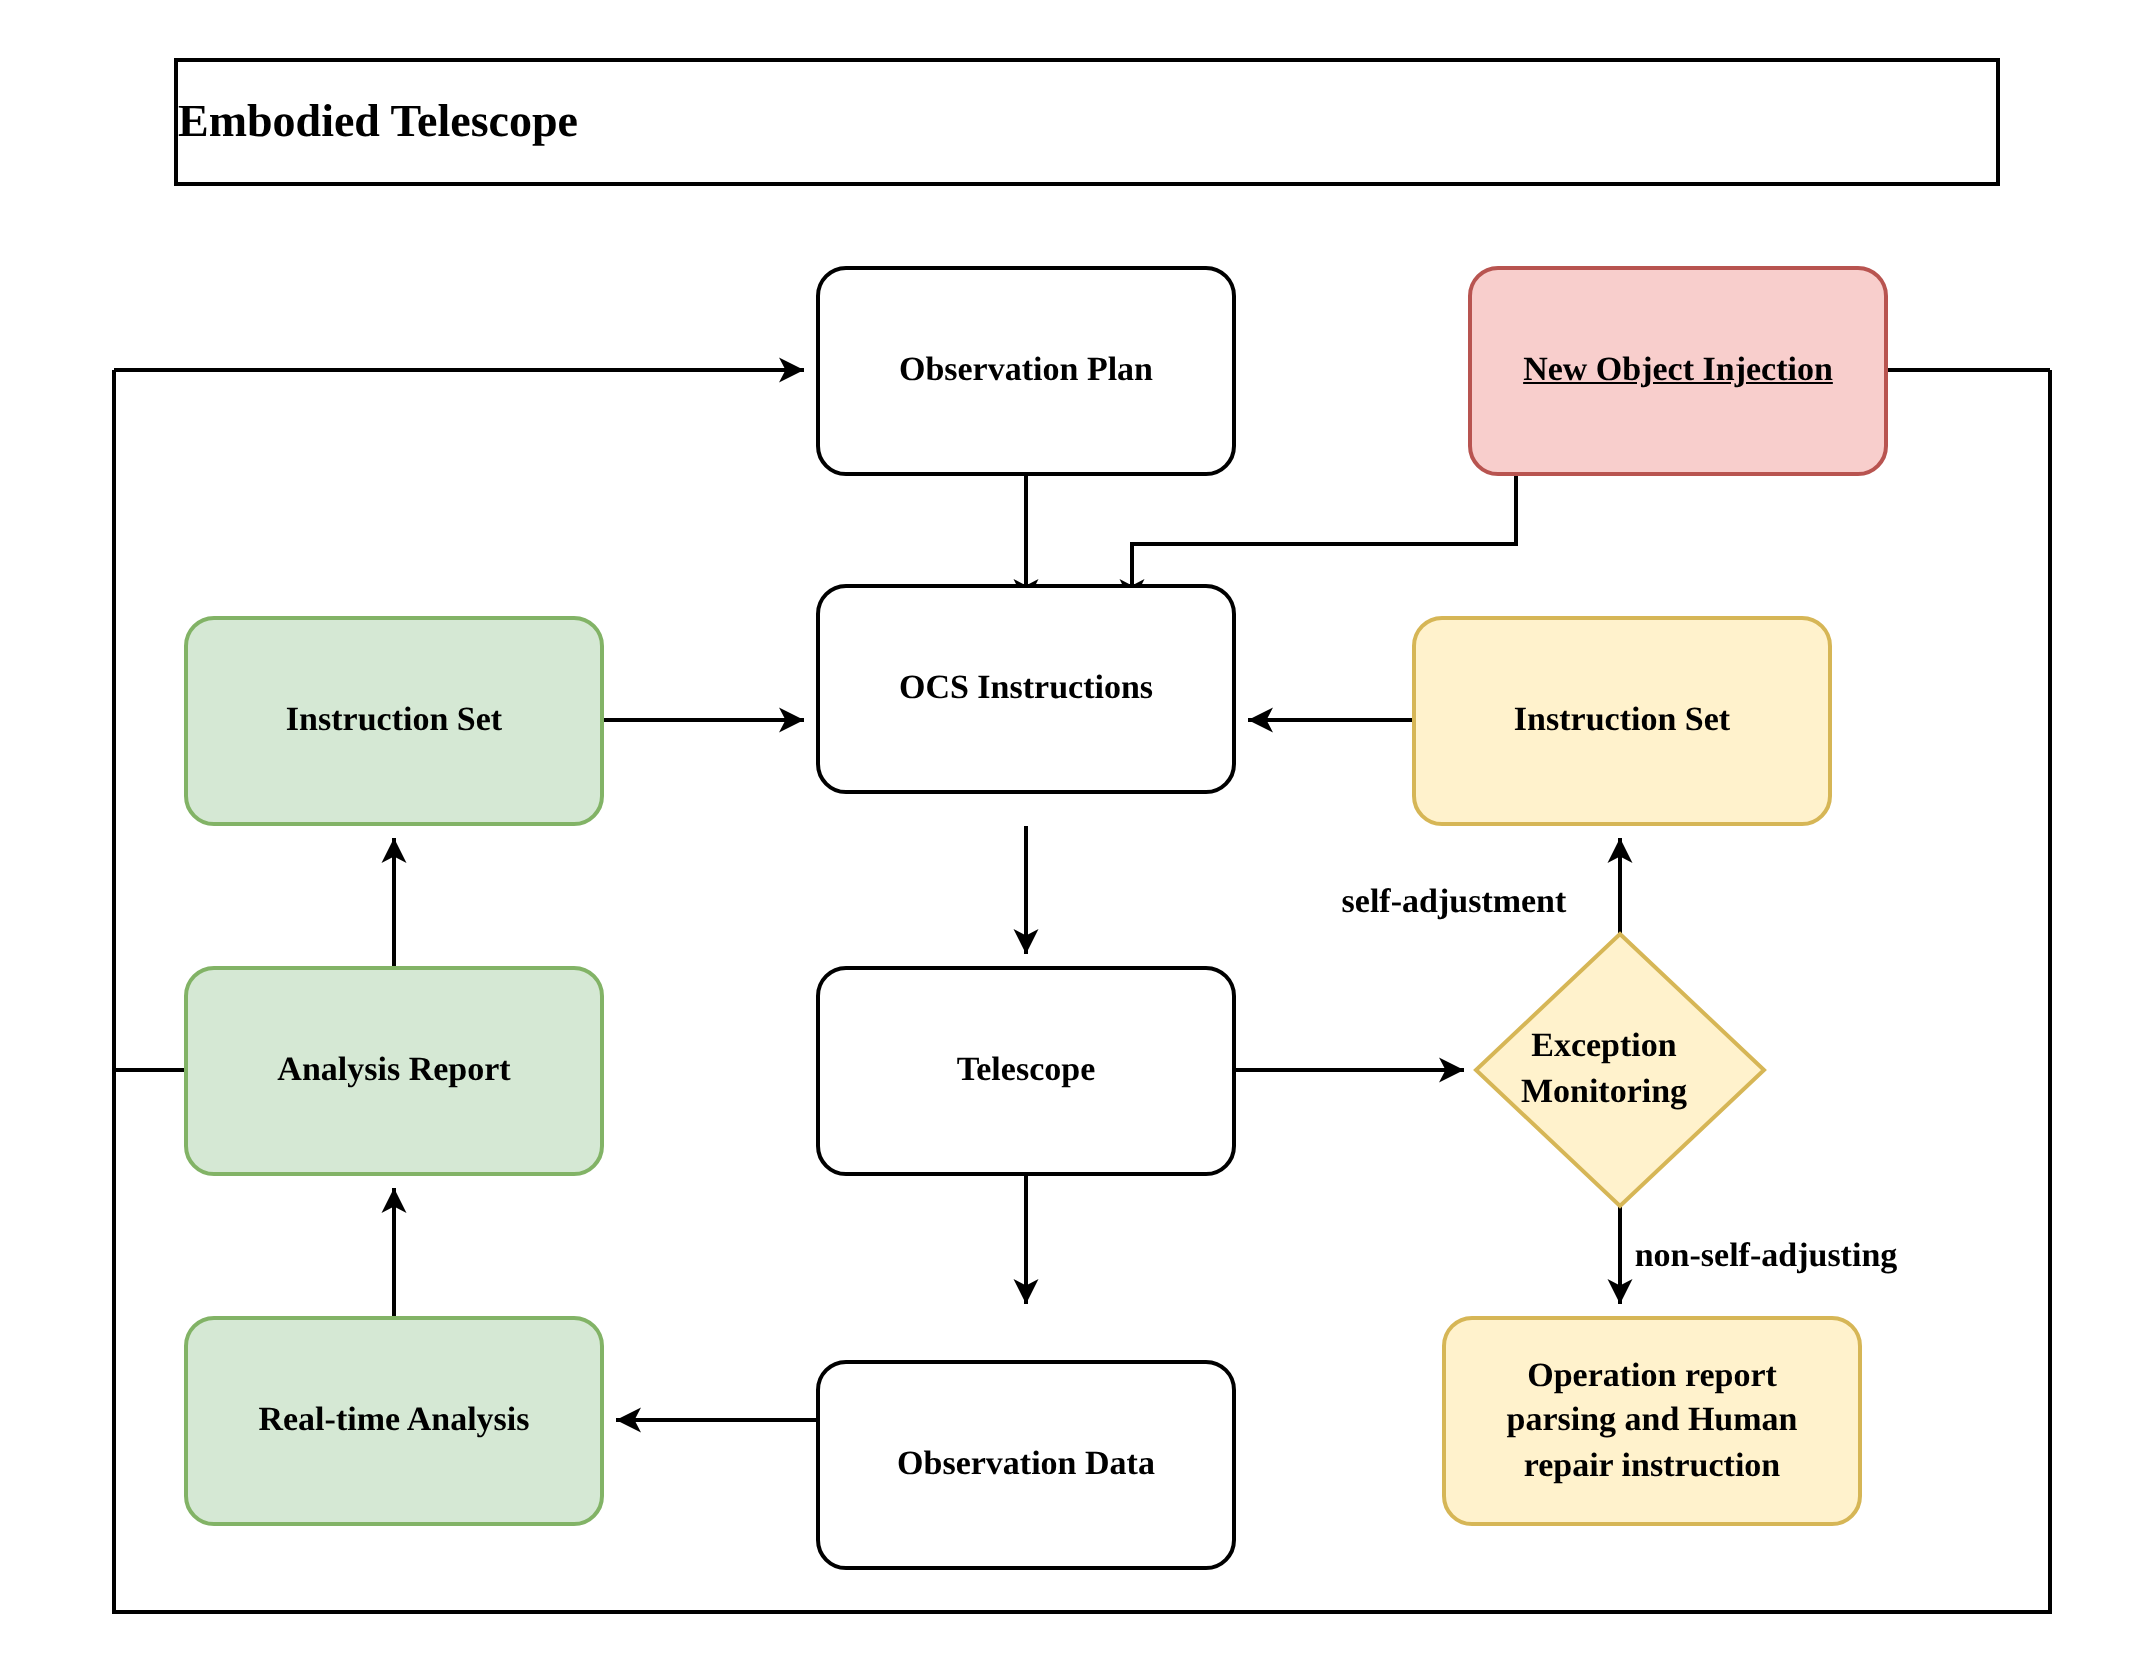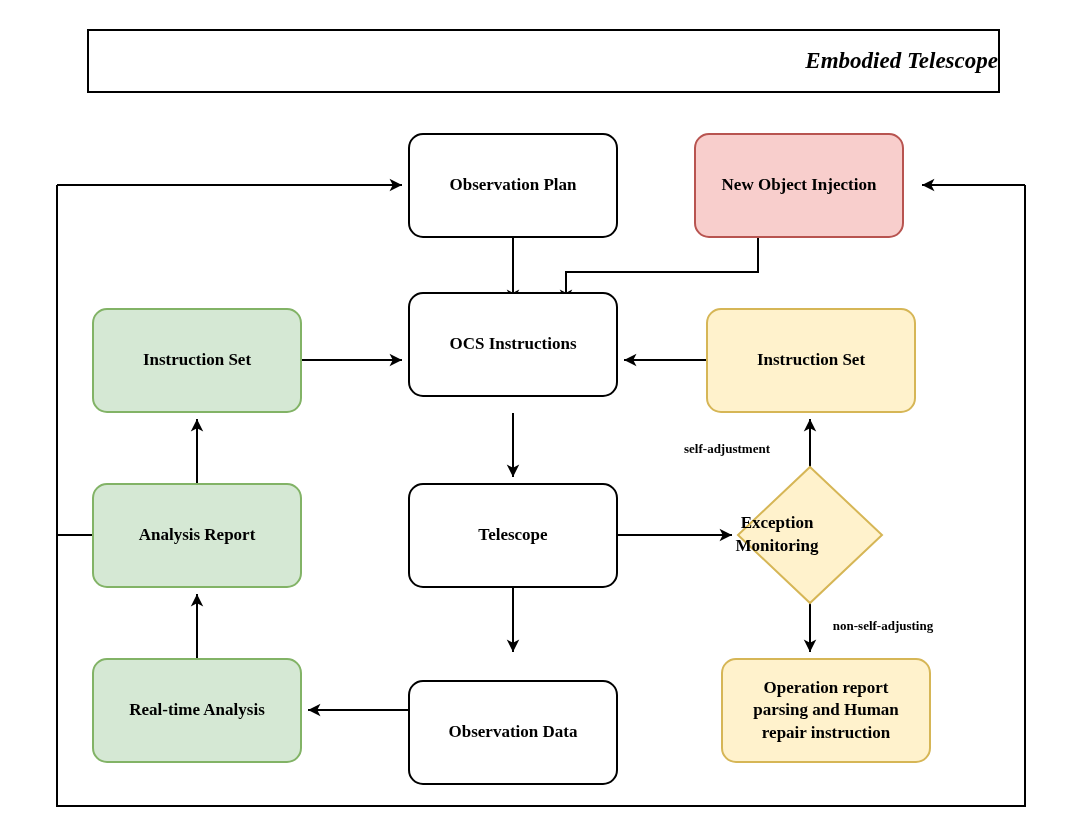--- a/index.html
+++ b/index.html
@@ -17,21 +17,21 @@
     position: absolute;
     left: 0; top: 0;
     width: 1065px; height: 837px;
   }
   .title-box {
     position: absolute;
     left: 87px; top: 29px;
     width: 913px; height: 64px;
     border: 2px solid #000000;
     background: #ffffff;
-    display: flex; align-items: center; justify-content: flex-end; font-style: italic;
+    display: flex; align-items: center; justify-content: flex-start;
   }
   .title-box span {
     font-size: 23px;
     font-weight: bold;
   }
   .node {
     position: absolute;
     width: 210px; height: 105px;
     border-radius: 15px;
     border: 2px solid #000000;
@@ -41,31 +41,31 @@
     font-size: 17px;
     font-weight: bold;
     line-height: 1.3;
     padding: 20px 14px;
   }
   .node.red    { background: #f8cecc; border-color: #b85450; }
   .node.green  { background: #d5e8d4; border-color: #82b366; }
   .node.yellow { background: #fff2cc; border-color: #d6b656; }
   .diamond-label {
     position: absolute;
-    left: 705px; top: 493px;
+    left: 730px; top: 493px;
     width: 144px; height: 84px;
     display: flex; align-items: center; justify-content: center;
     text-align: center;
     font-size: 17px;
     font-weight: bold;
     line-height: 1.35;
   }
   .edge-label {
     position: absolute;
-    font-size: 13px;
+    font-size: 17px;
     font-weight: bold;
     text-align: center;
     white-space: nowrap;
   }
   .edge-label.self-adj  { left: 652px; top: 441px; width: 150px; }
   .edge-label.non-self  { left: 788px; top: 618px; width: 190px; }
 </style>
 </head>
 <body>
 
@@ -113,21 +113,21 @@
     <polygon points="810,467 882,535 810,603 738,535" fill="#fff2cc" stroke="#d6b656" stroke-width="2"></polygon>
   </svg>
 
   <div class="title-box">
     <span>Embodied Telescope</span>
   </div>
 
   <div class="node" style="left:408px; top:133px;">
     <span>Observation Plan</span>
   </div>
-  <div class="node red" style="left:694px; top:133px;">
+  <div class="node red" style="left:734px; top:133px;text-decoration:underline;">
     <span>New Object Injection</span>
   </div>
 
   <div class="node green" style="left:92px; top:308px;">
     <span>Instruction Set</span>
   </div>
   <div class="node" style="left:408px; top:292px;">
     <span>OCS Instructions</span>
   </div>
   <div class="node yellow" style="left:706px; top:308px;">

